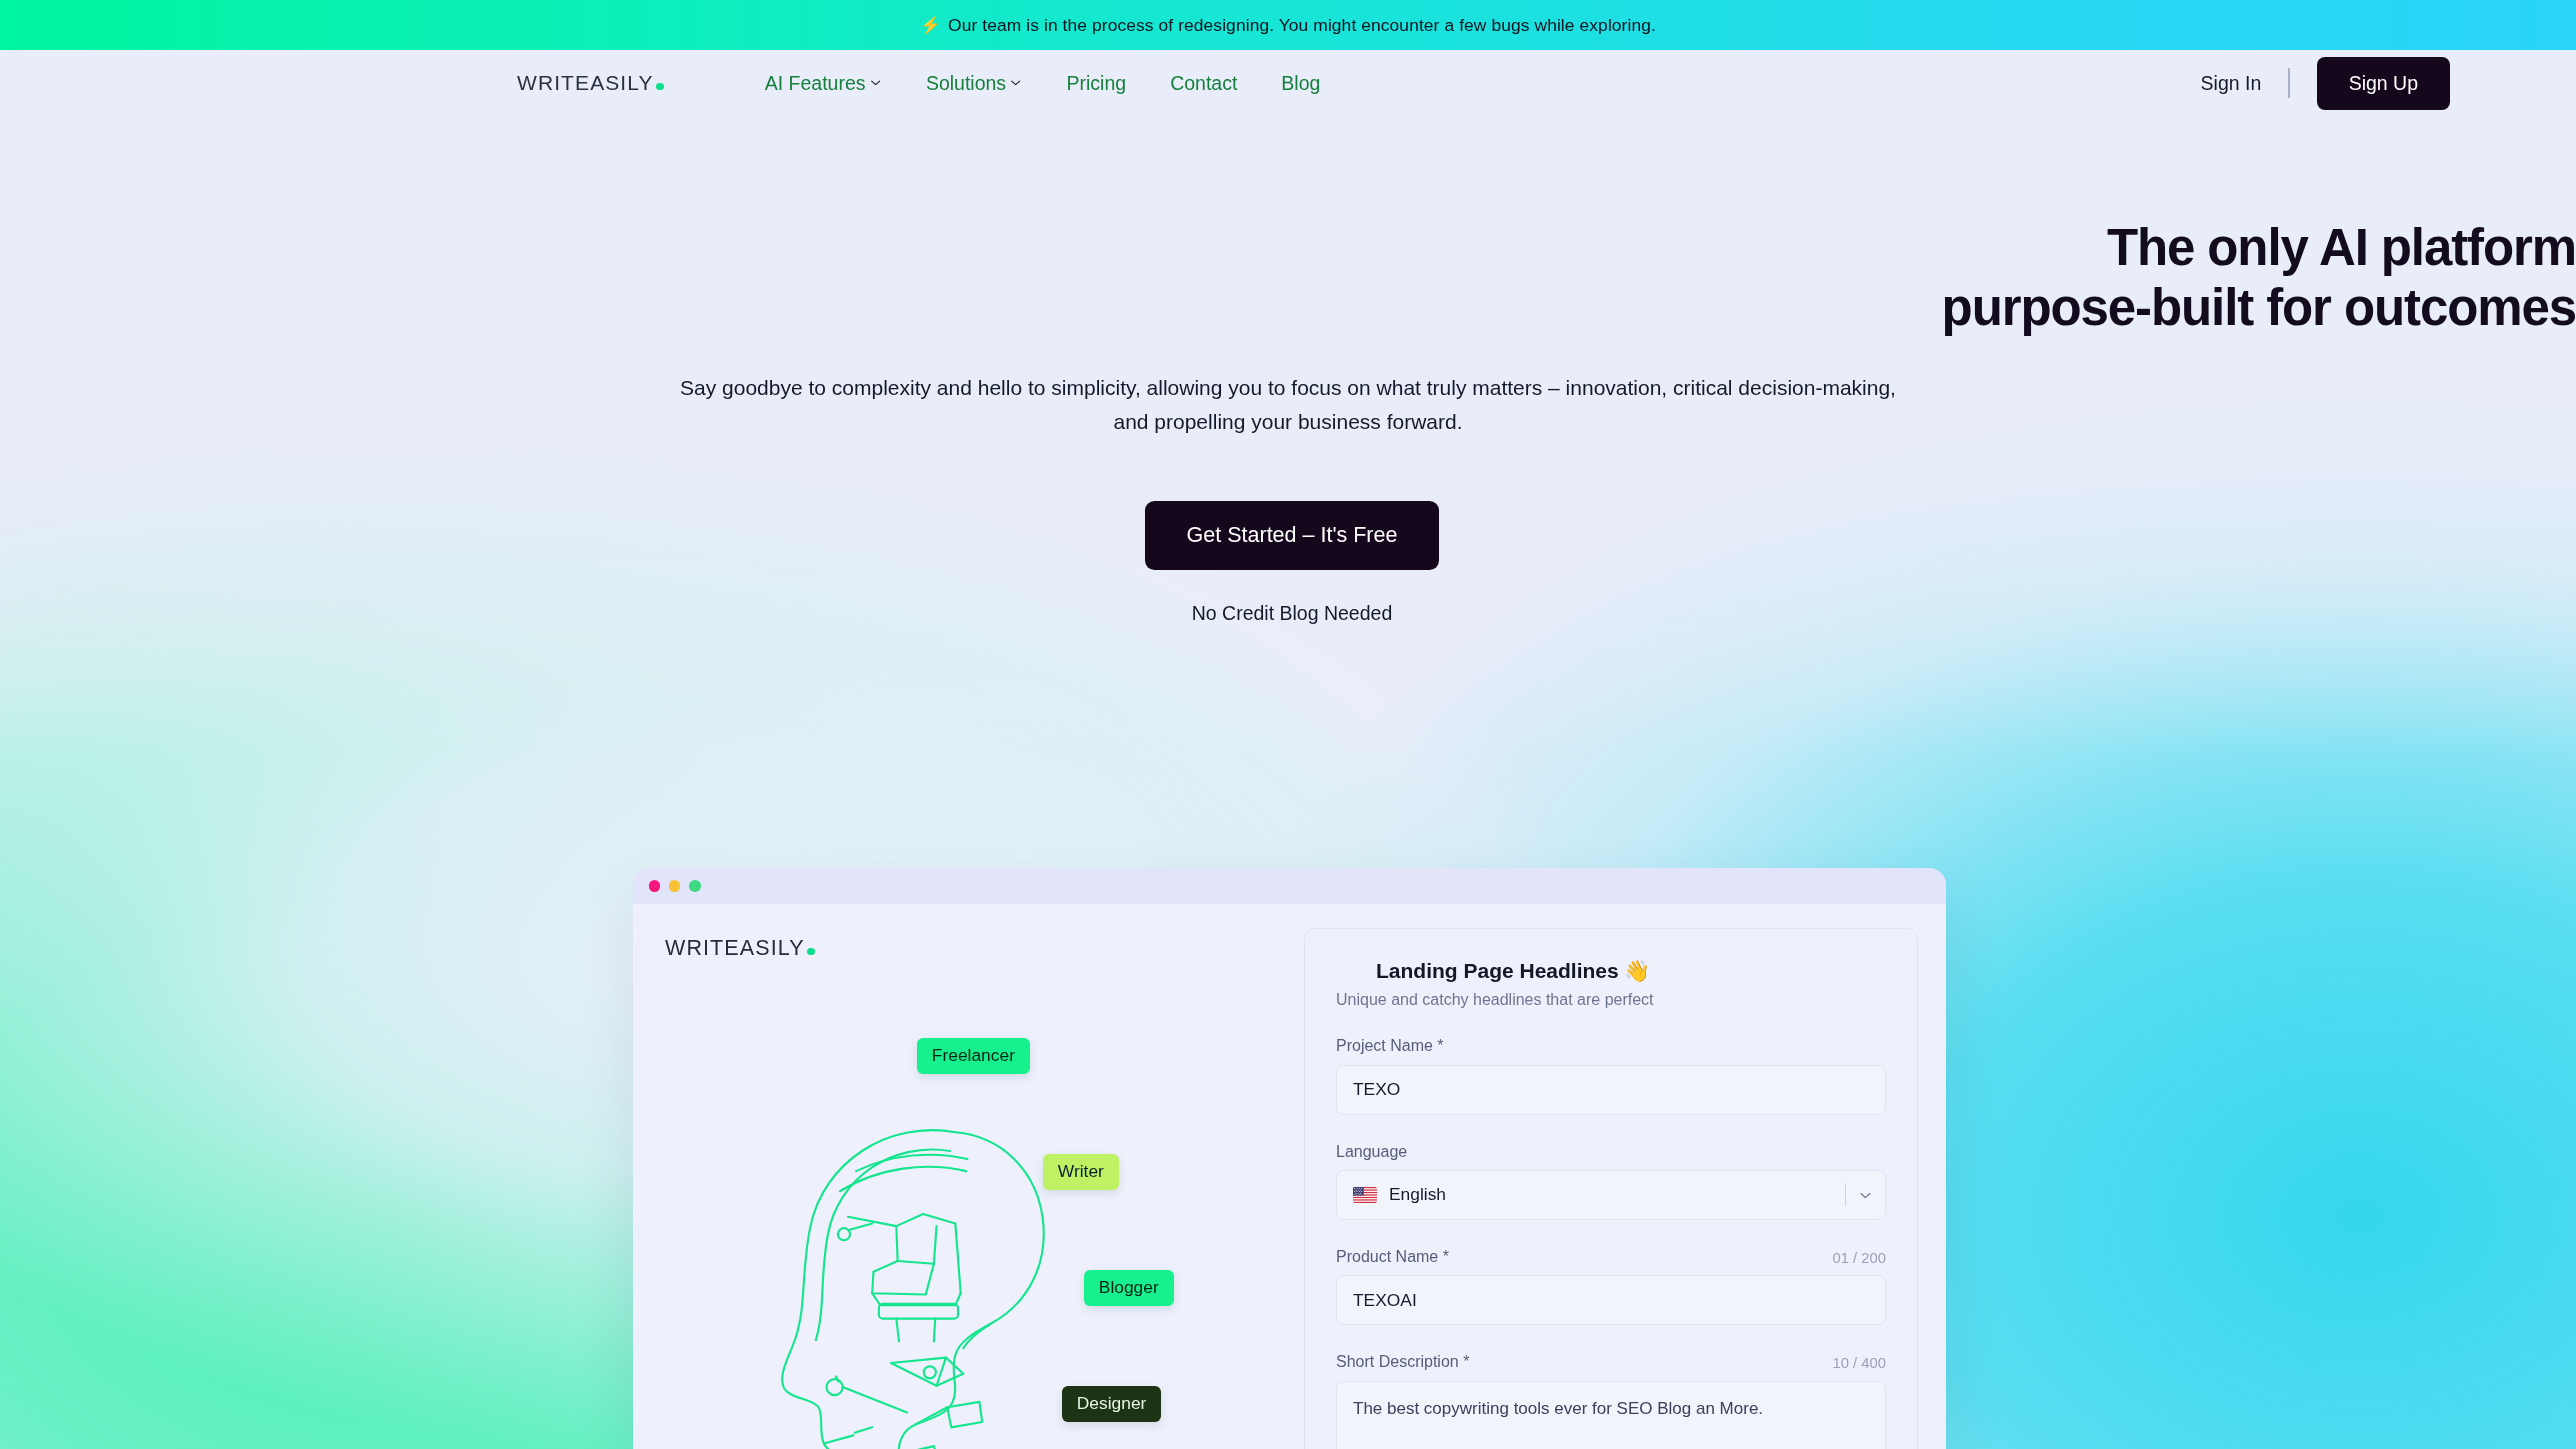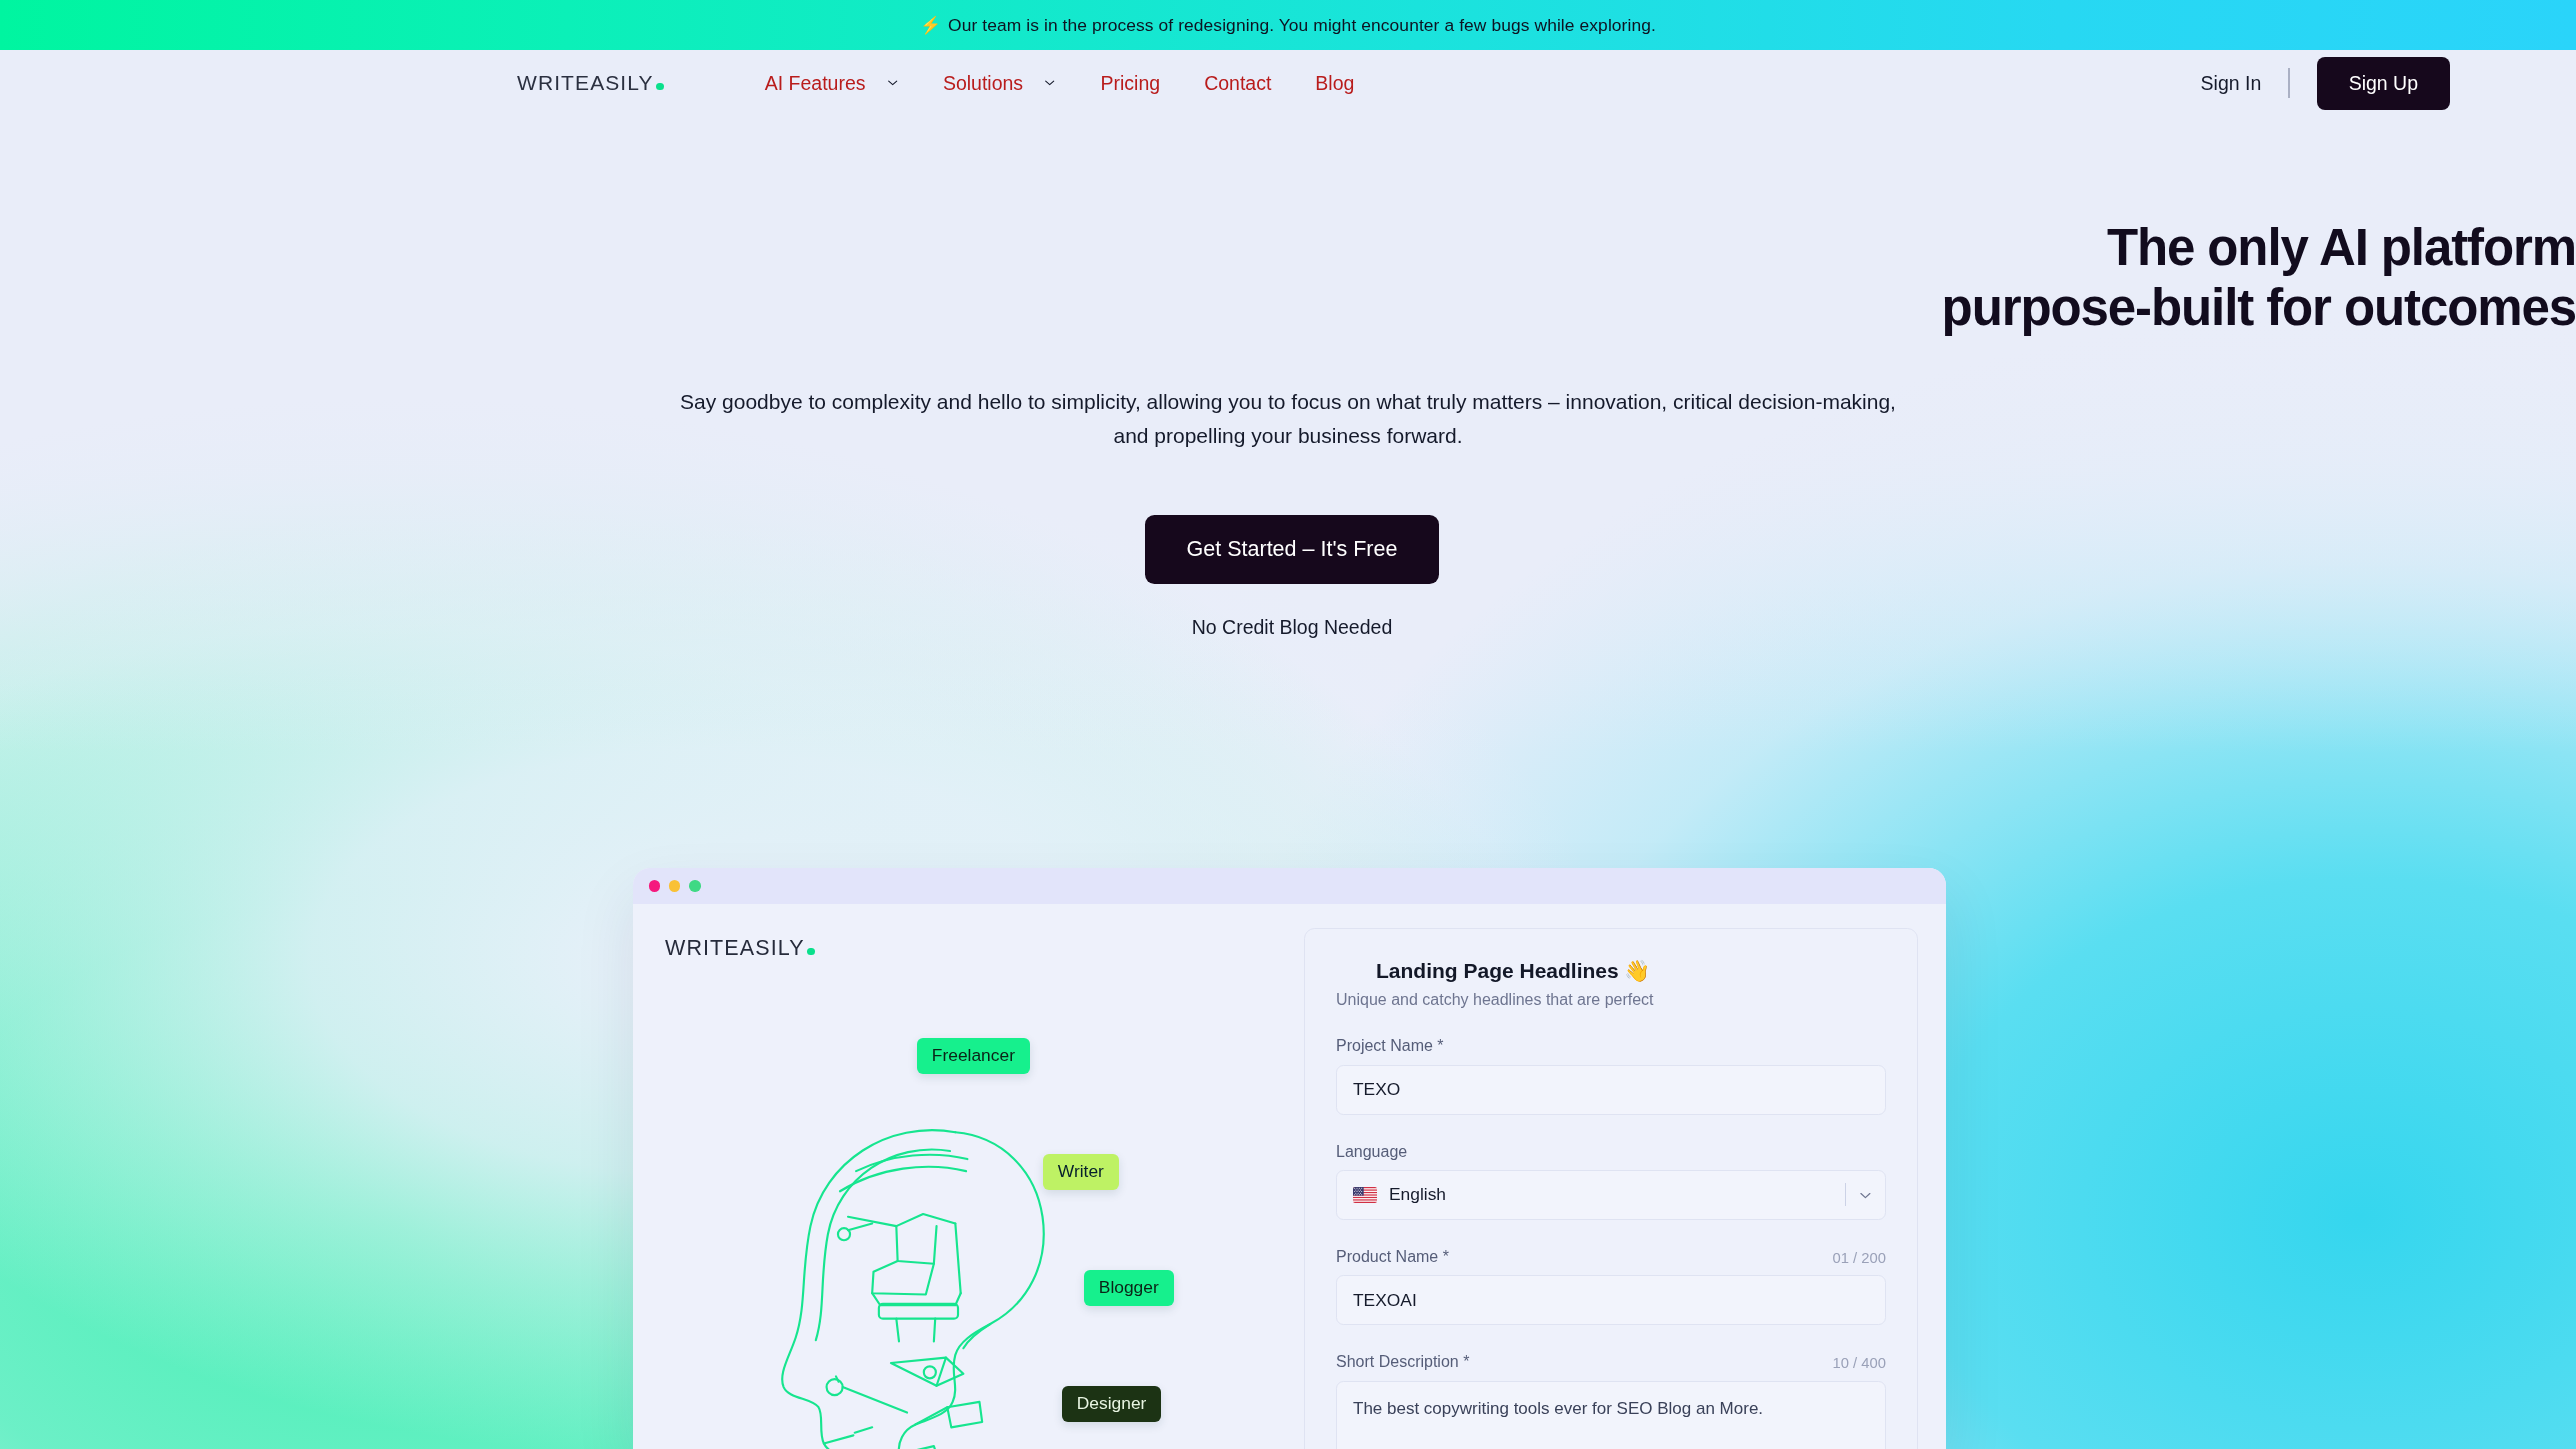--- a/index.html
+++ b/index.html
@@ -61,43 +61,43 @@
   .logo { display:flex; align-items:baseline; margin-right:79px; }
   .logo-text {
     font-size:21px; letter-spacing:1.1px; color:#2b3040; font-weight:400;
   }
   .logo-dot {
     width:7.4px; height:7.4px; border-radius:50%;
     background:#0ae08c; margin-left:2.7px; display:inline-block;
   }
   .nav { display:flex; align-items:center; gap:0; }
   .nav-item {
-    display:flex; align-items:center; gap:20px;
-    font-size:19.5px; color:#b91c1c; padding:0 22px; cursor:pointer;
+    display:flex; align-items:center; gap:3px;
+    font-size:19.5px; color:#15803d; padding:0 22px; cursor:pointer;
     white-space:nowrap;
   }
   .chev { display:inline-block; width:13.4px; height:13.4px; }
   .chev svg { display:block; }
   .spacer { flex:1; }
   .signin { font-size:19.5px; color:#151a2b; cursor:pointer; white-space:nowrap; }
   .vdiv { width:1.3px; height:29.5px; background:#aab0c4; margin:0 27px; }
   .signup {
     background:#16081c; color:#fff; font-size:19.5px;
     padding:15px 32px; border-radius:8px; cursor:pointer;
     white-space:nowrap; border:none; font-family:inherit;
   }
 
   
   .hero { text-align:center; padding-top:102px; }
   .hero h1 {
     font-size:51px; line-height:1.17; font-weight:700;
     color:#120c1e; letter-spacing:-1.1px;text-align:right;
   }
   .hero-sub {
-    margin:48px auto 0; max-width:1228px;
+    margin:34px auto 0; max-width:1228px;
     font-size:21px; line-height:1.62; color:#151a2b;
   }
   .cta-wrap { margin-top:62px;padding-left:8px; }
   .cta {
     background:#16081c; color:#fff; font-size:21.5px; font-family:inherit;
     padding:22px 42px; border-radius:9.4px; border:none; cursor:pointer;
   }
   .nocard { margin-top:32px; font-size:19.5px; color:#151a2b; }
 
   

